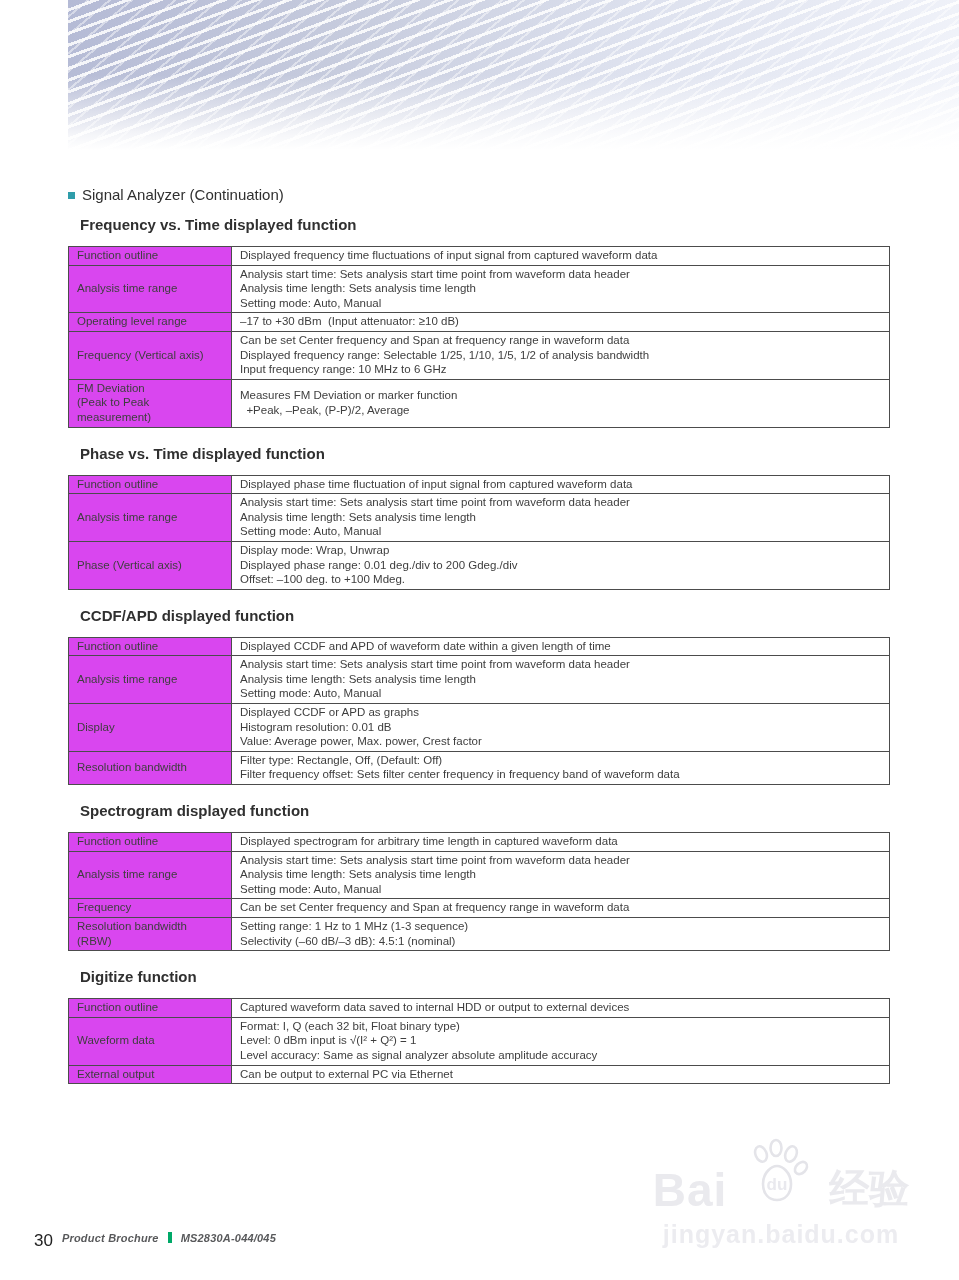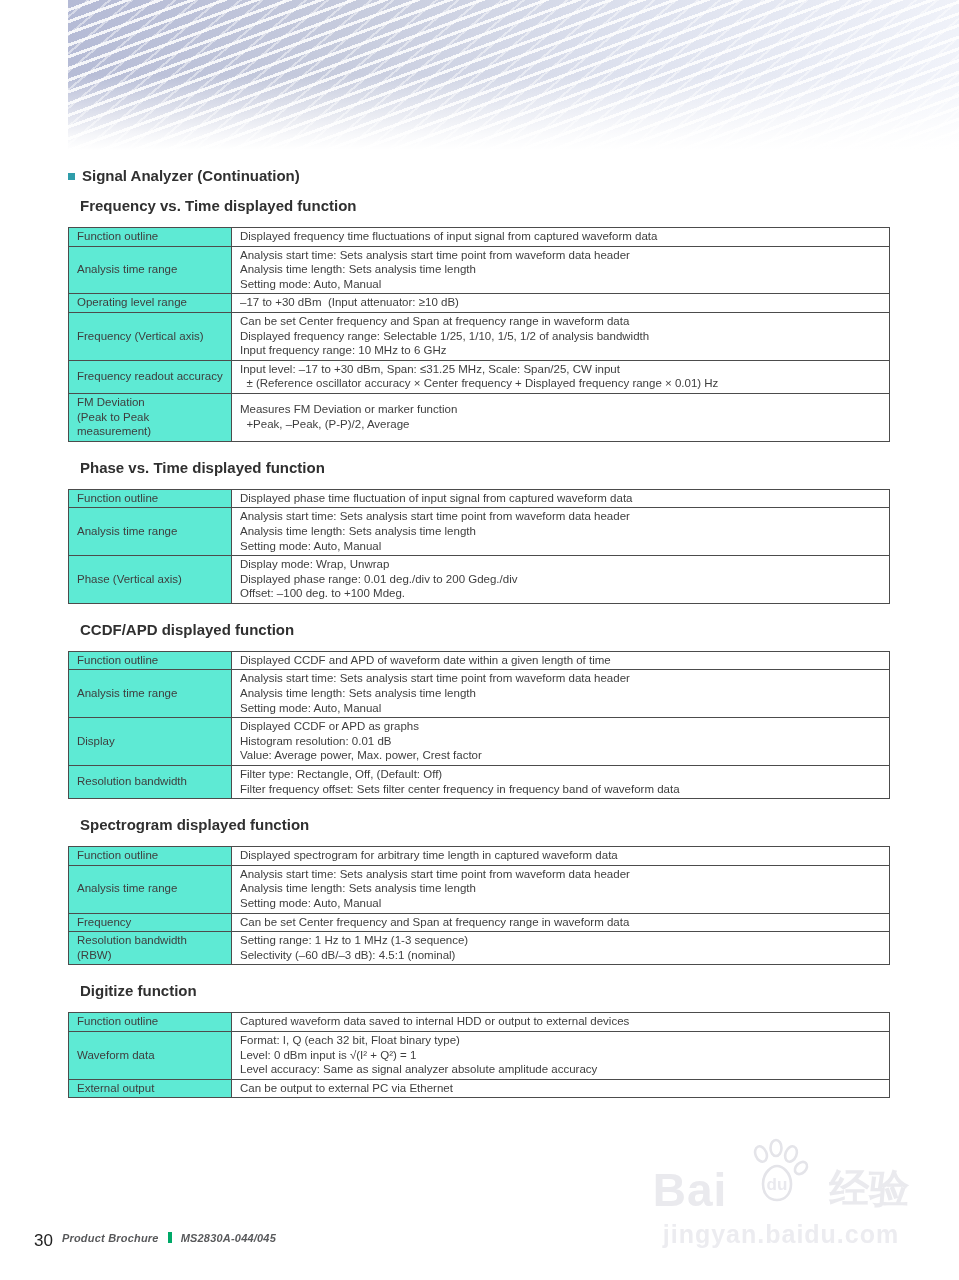--- a/index.html
+++ b/index.html
@@ -14,40 +14,40 @@
   .banner{
     position:absolute;left:68px;top:0;right:0;height:150px;
     background-image:
       linear-gradient(to bottom, rgba(255,255,255,0) 50%, rgba(255,255,255,.85) 90%, #ffffff 100%),
       repeating-linear-gradient(140deg, rgba(255,255,255,0) 0 12px, rgba(255,255,255,.45) 12px 14px),
       repeating-linear-gradient(160deg, rgba(255,255,255,0) 0 8px, rgba(255,255,255,.85) 8px 11px),
       linear-gradient(115deg, #b4bad5 0%, #c6cbdd 30%, #dde1ee 60%, #f3f5fb 100%);
   }
   .content{position:absolute;left:68px;top:150px;width:822px;}
   .sa-heading{
-    margin-top:17px;display:flex;align-items:center;gap:7px;
-    font-size:15px;font-weight:bold;color:#303030;line-height:18px;
+    margin-top:36px;display:flex;align-items:center;gap:7px;
+    font-size:15px;font-weight:normal;color:#303030;line-height:18px;
   }
   .bullet{width:7px;height:7px;display:inline-block;background:#2f9daa;}
   .sec-heading{
     margin:12px;font-size:15px;font-weight:bold;color:#303030;line-height:18px;
   }
   .sec-gap{margin-top:17px;}
   table.spec{
     border-collapse:collapse;width:822px;margin-top:4px;table-layout:fixed;
   }
   table.spec td{
     border:1px solid #4c4c4c;
     font-size:11.5px;line-height:14.6px;color:#3e3e3e;
     padding:1px 8px 2px 8px;
     vertical-align:middle;
     white-space:pre-line;
     overflow:hidden;
   }
-  td.lbl{width:146px;background:#5eead4;}
+  td.lbl{width:146px;background:#d946ef;}
   
   .footer{position:absolute;left:34px;top:1232px;display:flex;align-items:flex-start;gap:9px;}
   .page-num{font-size:17px;color:#222;line-height:18px;}
   .footer-brochure,.footer-model{font-size:11px;font-weight:bold;color:#58595b;letter-spacing:.2px;font-style:italic;}
   .footer-bar{width:4px;height:11px;background:#00a968;}
   
   .watermark{
     position:absolute;right:18px;top:1138px;width:320px;
     color:#eaeaee;text-align:center;user-select:none;
   }
@@ -84,25 +84,20 @@
       </tr>
       <tr>
         <td class="lbl">Operating level range</td>
         <td class="val">–17 to +30 dBm&nbsp; (Input attenuator: ≥10 dB)</td>
       </tr>
       <tr>
         <td class="lbl">Frequency (Vertical axis)</td>
         <td class="val">Can be set Center frequency and Span at frequency range in waveform data
 Displayed frequency range: Selectable 1/25, 1/10, 1/5, 1/2 of analysis bandwidth
 Input frequency range: 10 MHz to 6 GHz</td>
-      </tr>
-      <tr>
-        <td class="lbl">Frequency readout accuracy</td>
-        <td class="val">Input level: –17 to +30 dBm, Span: ≤31.25 MHz, Scale: Span/25, CW input
-&nbsp;&nbsp;± (Reference oscillator accuracy × Center frequency + Displayed frequency range × 0.01) Hz</td>
       </tr>
       <tr>
         <td class="lbl">FM Deviation
 (Peak to Peak measurement)</td>
         <td class="val">Measures FM Deviation or marker function
 &nbsp;&nbsp;+Peak, –Peak, (P-P)/2, Average</td>
       </tr>
     </tbody>
   </table>
 

